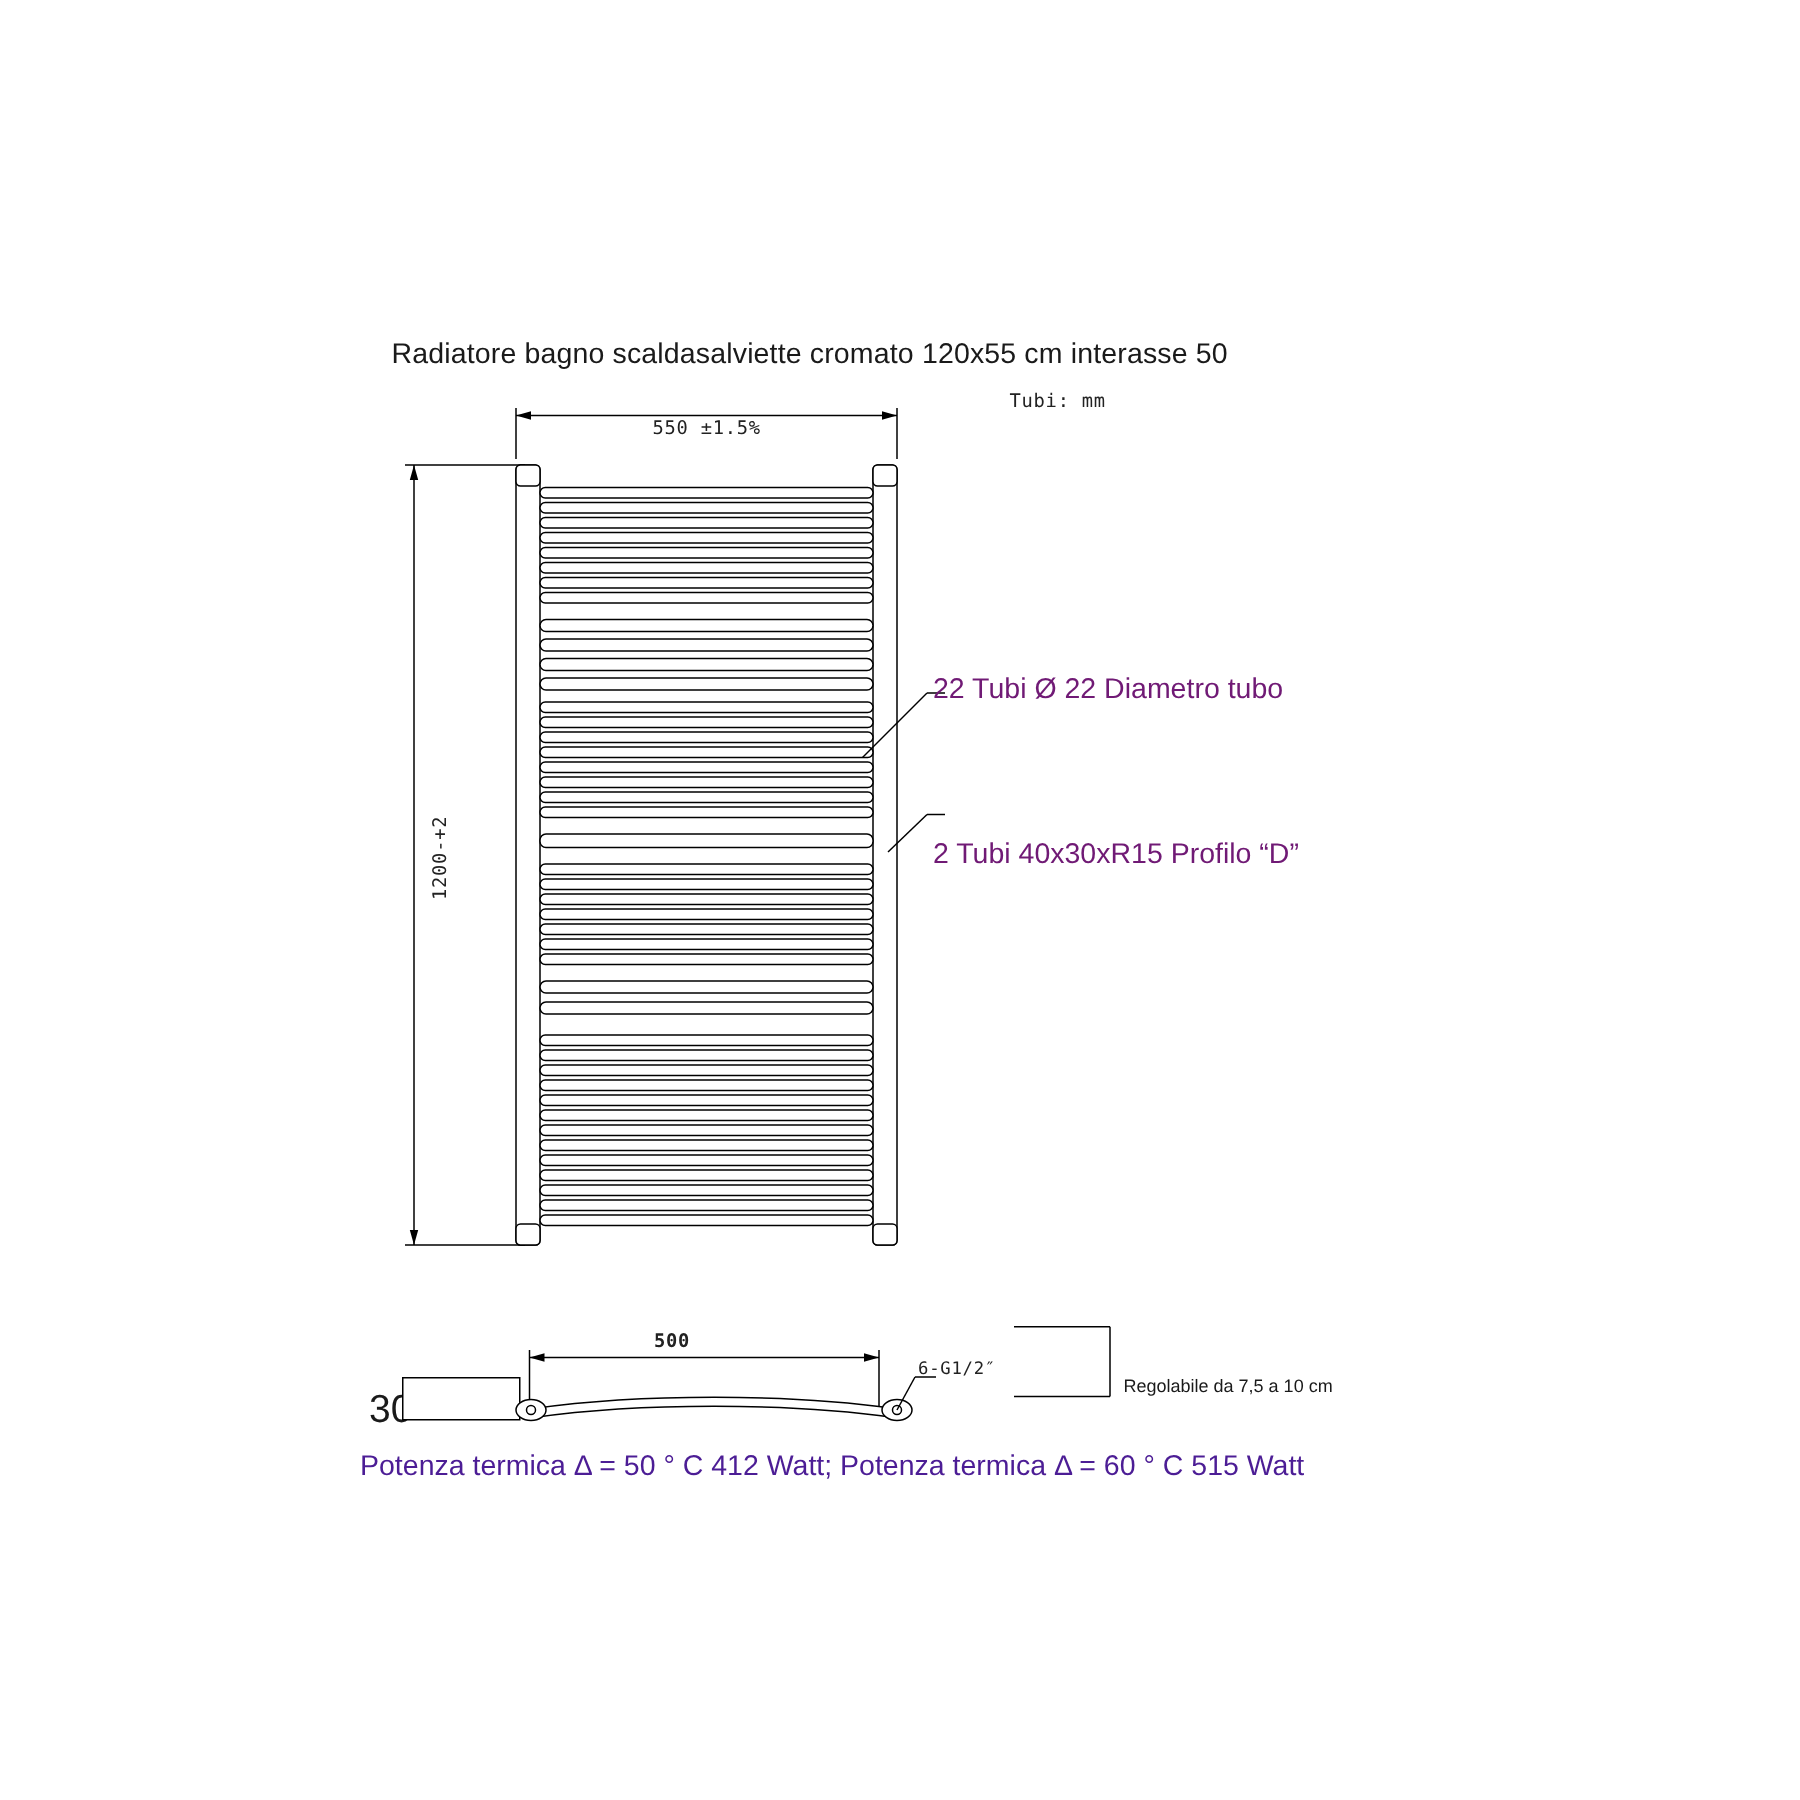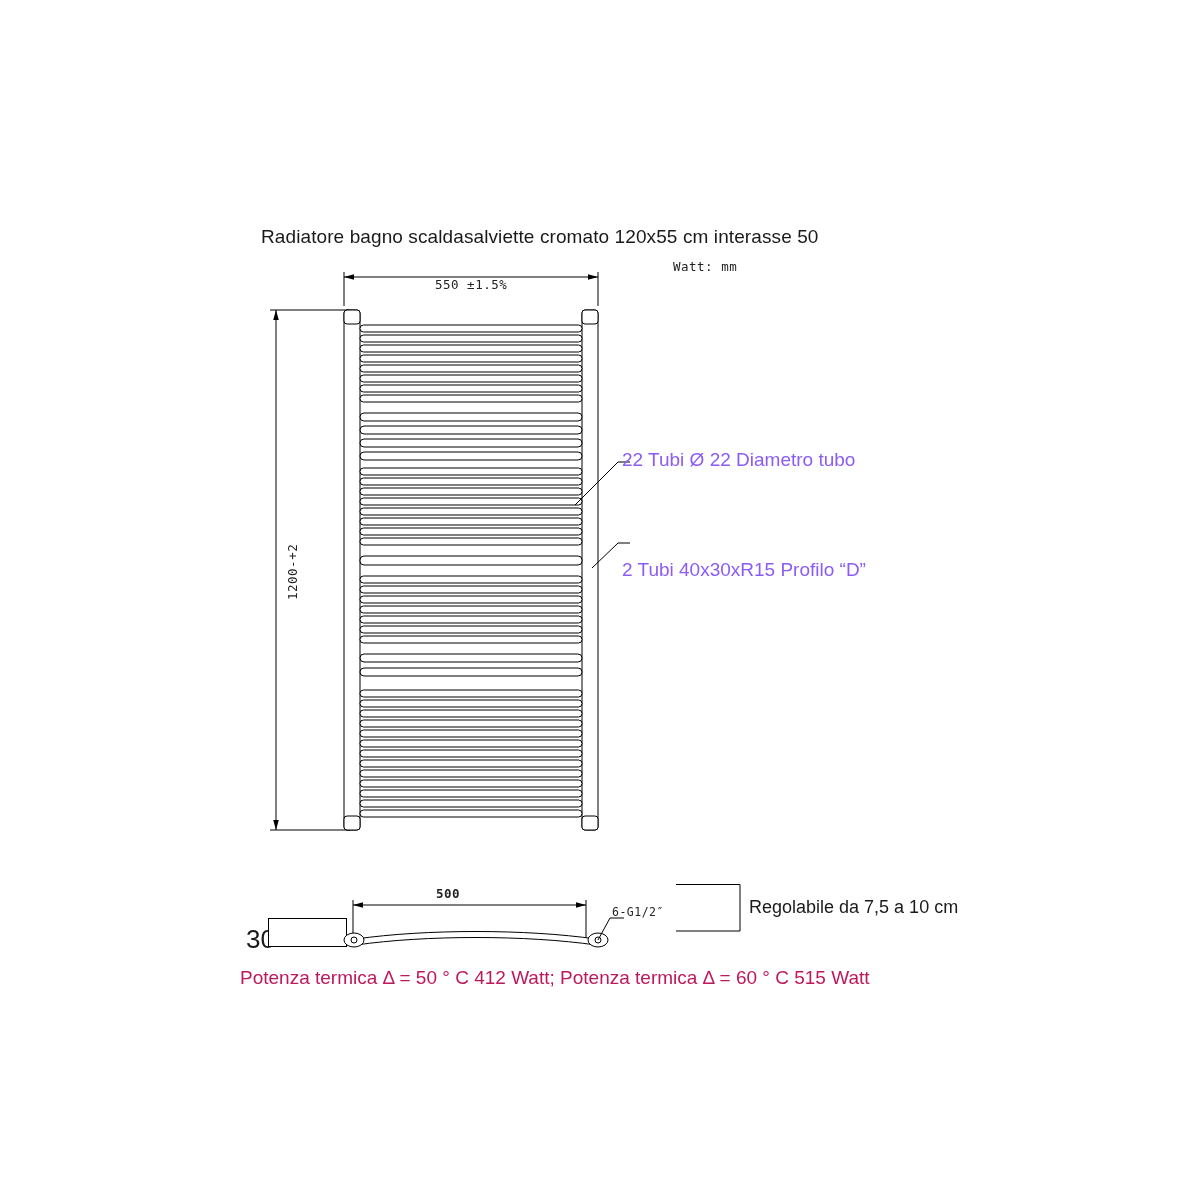--- a/index.html
+++ b/index.html
@@ -26,31 +26,32 @@
   
   .title {
     font-size: 19px;
     letter-spacing: 0.1px;
     white-space: nowrap;
     color: #1a1a1a;
   }
   .callout {
     font-size: 19px;
     white-space: nowrap;
-    color: #8b5cf6;
+    color: #701a75;
   }
   .bottom-note {
-    font-size: 18px;
+    font-size: 12px;
     white-space: nowrap;
     color: #1a1a1a;
+    margin-top: 20px;
   }
   .power-note {
     font-size: 19px;
     white-space: nowrap;
-    color: #be185d;
+    color: #4c1d95;
   }
   .dim-text {
     font-family: "DejaVu Sans Mono", monospace;
     font-size: 12.5px;
     letter-spacing: 0.5px;
     white-space: nowrap;
     color: #222;
   }
   .dim-text-sm {
     font-family: "DejaVu Sans Mono", monospace;
@@ -71,21 +72,21 @@
 
   svg { display: block; overflow: visible; }
 </style>
 </head>
 <body>
 
 <div class="stage">
 
   <div class="abs title" style="left:261px; top:226px;">Radiatore bagno scaldasalviette cromato 120x55 cm interasse 50</div>
 
-  <div class="abs dim-text" style="left:673px; top:259px;">Watt: mm</div>
+  <div class="abs dim-text" style="left:673px; top:259px;">Tubi: mm</div>
 
   <div class="abs dim-text" style="left:435px; top:256px;margin-top:21px;">550 ±1.5%</div>
 
   <svg class="abs" style="left:330px; top:268px;" width="290" height="40">
 
     <line x1="14" y1="4" x2="14" y2="38" stroke="#000" stroke-width="1"></line>
     <line x1="268" y1="4" x2="268" y2="38" stroke="#000" stroke-width="1"></line>
 
     <line x1="14" y1="9" x2="268" y2="9" stroke="#000" stroke-width="1"></line>
 

